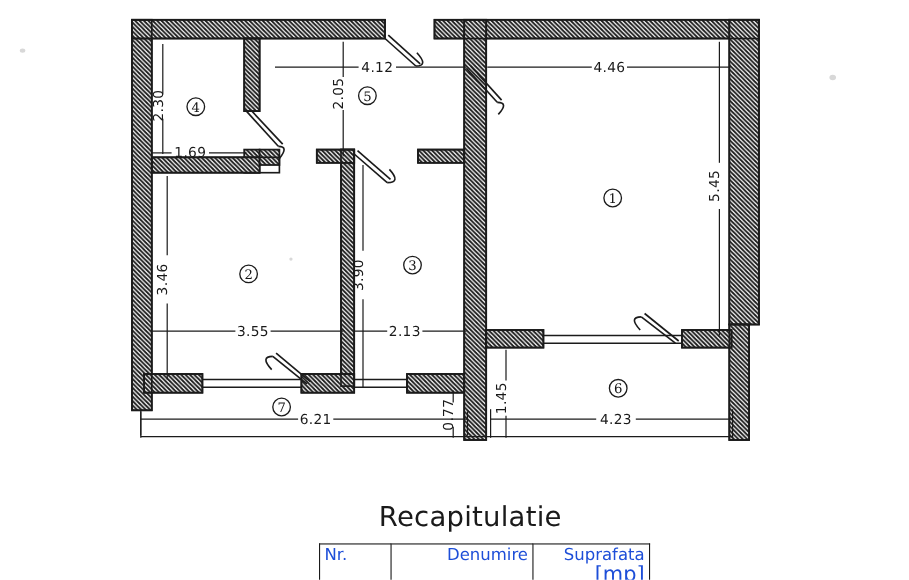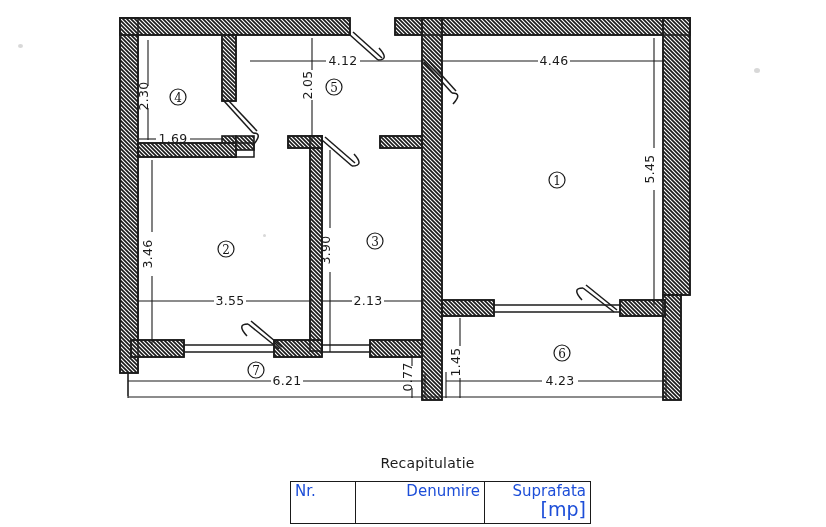--- a/index.html
+++ b/index.html
@@ -24,21 +24,21 @@
     fill:#141414;
   }
   .tbl-wrap{
     position:absolute;
     left:290px;top:455px;
     width:275px;
   }
   .tbl-title{
     text-align:center;
     font-family:"DejaVu Sans", sans-serif;
-    font-size:14px;
+    font-size:25px;
     color:#1a1a1a;
     margin:0 0 10px 0;
     letter-spacing:0.2px;
   }
   table.recap{
     border-collapse:collapse;
     width:273px;
     table-layout:fixed;
     font-family:"DejaVu Sans", sans-serif;
     font-size:15px;

